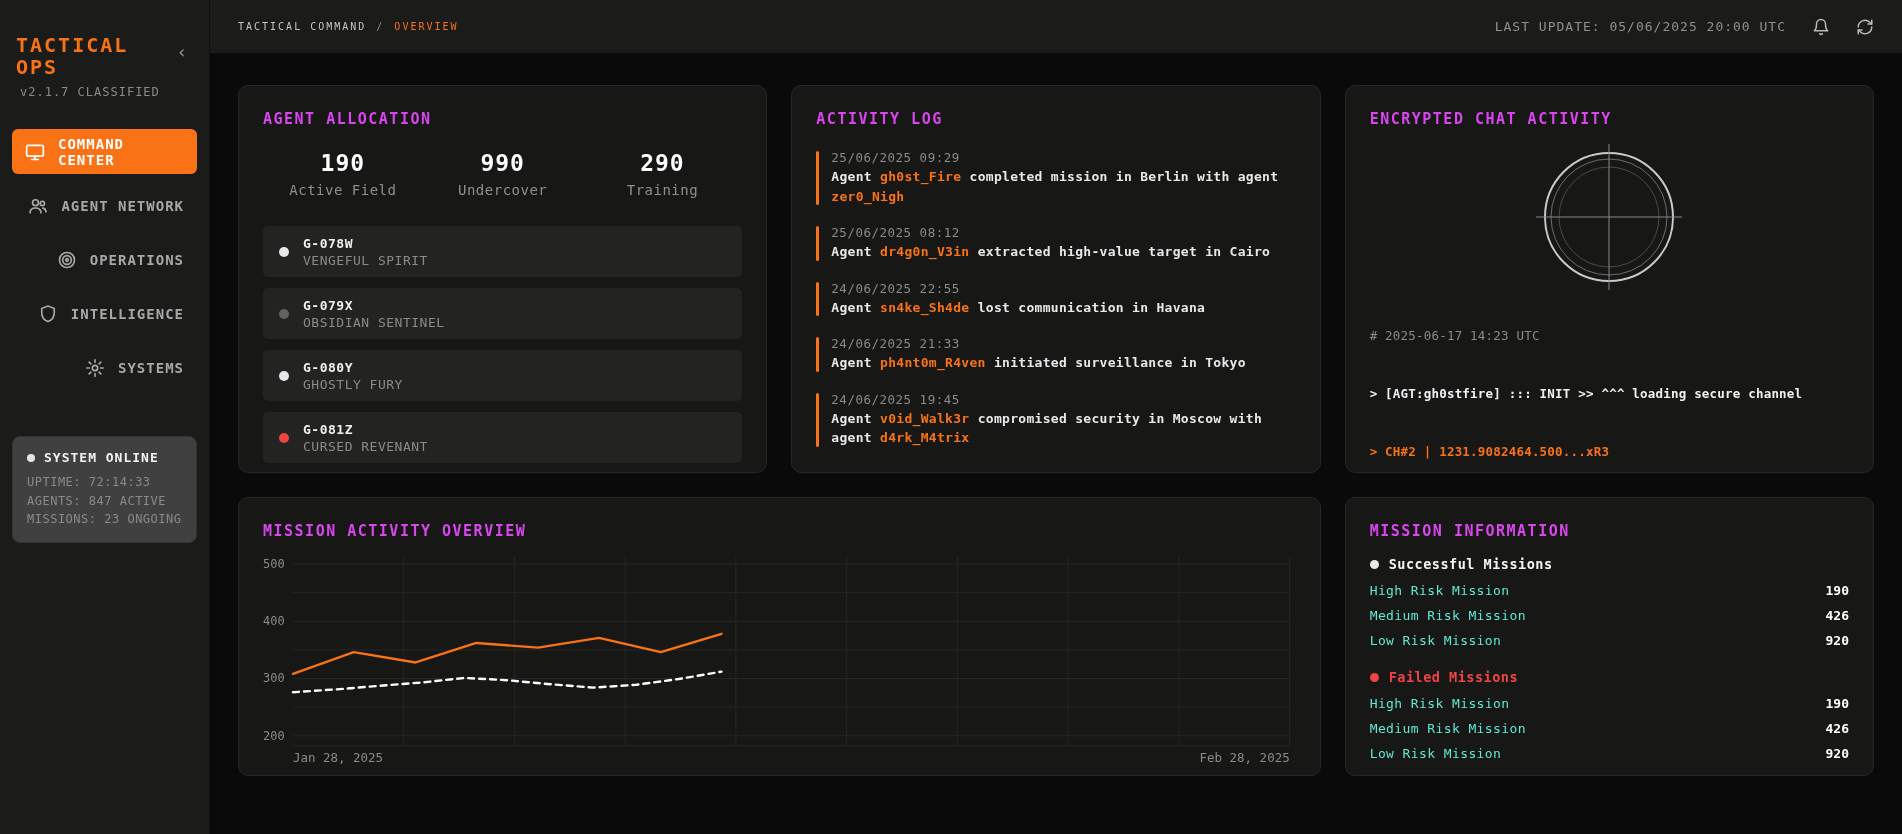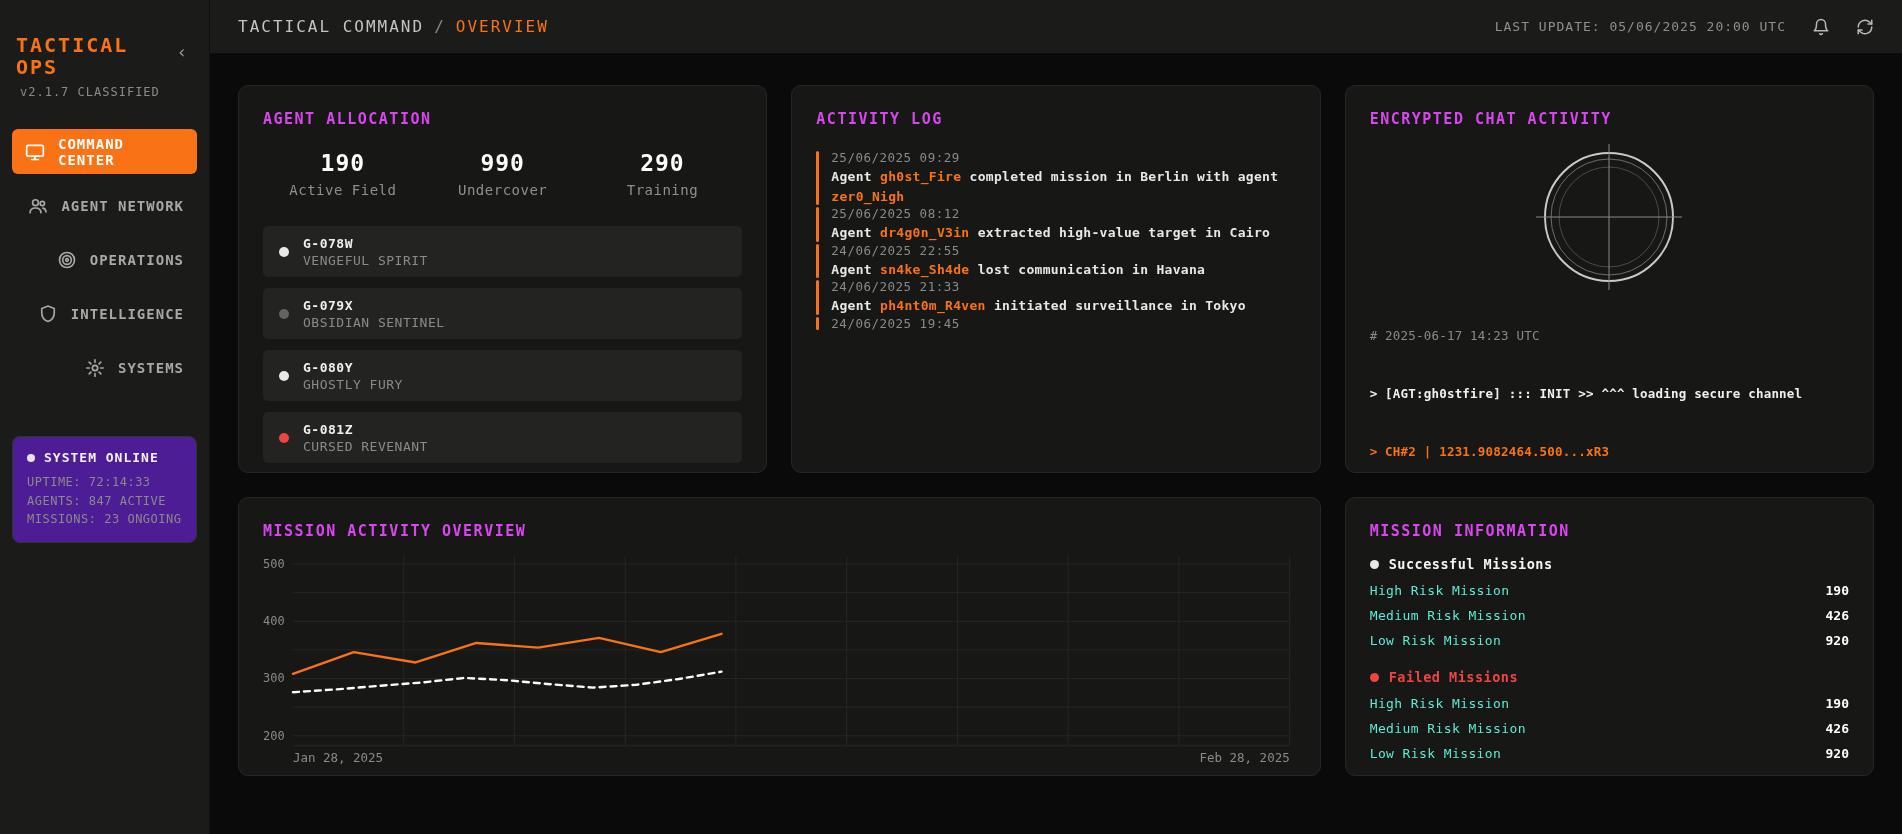--- a/index.html
+++ b/index.html
@@ -28,35 +28,35 @@
     height:45px; padding:0 13px; border-radius:6px;
     color:#a8a8a8; font-size:14px; font-weight:bold; letter-spacing:1px;
     cursor:pointer;
     justify-content:flex-end;
   }
   .nav-item .icon { display:flex; width:20px; height:20px; }
   .nav-item svg { width:20px; height:20px; }
   .nav-item.active { background:#f97316; color:#ffffff; }
 
   .status-box {
-    margin-top:46px; background:#4c1d95; border:1px solid #333;
+    margin-top:46px; background:#404040; border:1px solid #333;
     border-radius:8px; padding:13px 14px;
   }
   .status-title { display:flex; align-items:center; gap:9px; color:#f2f2f2; font-weight:bold; font-size:13px; letter-spacing:1px; }
   .status-dot { width:8px; height:8px; border-radius:50%; background:#e5e5e5; }
   .status-lines { margin-top:8px; color:#8a8a8a; font-size:12px; line-height:1.55; letter-spacing:.5px; }
 
   
   .main { flex:1; display:flex; flex-direction:column; background:#0a0a0a; }
   .topbar {
     height:54px; min-height:54px; background:#1b1b1a;
     display:flex; align-items:center; justify-content:space-between;
     padding:0 28px; border-bottom:1px solid #0d0d0d;
   }
-  .breadcrumb { display:flex; gap:10px; font-size:16px; letter-spacing:2px; color:#c4c4c4; }
+  .breadcrumb { display:flex; gap:10px; font-size:10px; letter-spacing:2px; color:#c4c4c4; }
   .breadcrumb .crumb-root { cursor:pointer; }
   .breadcrumb .sep { color:#8a8a8a; }
   .breadcrumb .crumb-current { color:#f97316; }
   .topbar-right { display:flex; align-items:center; gap:26px; }
   .last-update { color:#8f8f8f; font-size:13px; letter-spacing:1px; }
   .icon-btn { color:#b9b9b9; cursor:pointer; display:flex; }
   .icon-btn svg { width:18px; height:18px; }
 
   .content { flex:1; padding:31px 28px 0 28px; }
   .grid {
@@ -83,21 +83,21 @@
     display:flex; align-items:center; gap:14px; padding:0 16px; cursor:pointer;
   }
   .agent-dot { width:10px; height:10px; border-radius:50%; }
   .agent-dot.active { background:#e8e8e8; }
   .agent-dot.idle { background:#63635f; }
   .agent-dot.alert { background:#ef4444; }
   .agent-id { font-size:13px; font-weight:bold; color:#f0f0f0; letter-spacing:.5px; }
   .agent-code { font-size:13px; color:#8a8a8a; letter-spacing:.5px; margin-top:2px; }
 
   
-  .log-list { margin-top:22px; display:flex; flex-direction:column; }
+  .log-list { margin-top:22px; display:flex; flex-direction:column; gap:19px; }
   .log-entry { position:relative; padding-left:15px; }
   .log-entry::before {
     content:""; position:absolute; left:0; top:1px; bottom:1px; width:3px;
     background:#f97316; border-radius:999px;
   }
   .log-ts { color:#8a8a8a; font-size:12.5px; letter-spacing:.5px; }
   .log-msg { color:#e8e8e8; font-size:13px; font-weight:bold; line-height:1.5; margin-top:2px; letter-spacing:.3px; }
   .agent-name { color:#f97316; cursor:pointer; }
 
   
@@ -292,20 +292,21 @@
               <div class="log-entry">
                 <div class="log-ts">24/06/2025 22:55</div>
                 <div class="log-msg"><span>Agent </span><span class="agent-name">sn4ke_Sh4de</span><span> lost communication in Havana</span></div>
               </div>
               <div class="log-entry">
                 <div class="log-ts">24/06/2025 21:33</div>
                 <div class="log-msg"><span>Agent </span><span class="agent-name">ph4nt0m_R4ven</span><span> initiated surveillance in Tokyo</span></div>
               </div>
               <div class="log-entry">
                 <div class="log-ts">24/06/2025 19:45</div>
+                <div class="log-msg"><span>Agent </span><span class="agent-name">v0id_Walk3r</span><span> compromised security in Moscow with agent </span><span class="agent-name">d4rk_M4trix</span></div>
               </div>
             </div>
         </section>
 
         <section class="card">
           <div class="card-title">ENCRYPTED CHAT ACTIVITY</div>
           <div class="radar-wrap">
             <svg width="150" height="150" viewBox="0 0 150 150">
               <circle cx="75" cy="75" r="64" fill="none" stroke="#c9c9c9" stroke-width="2"></circle>
               <circle cx="75" cy="75" r="58" fill="none" stroke="#6e6e6e" stroke-width="1"></circle>

